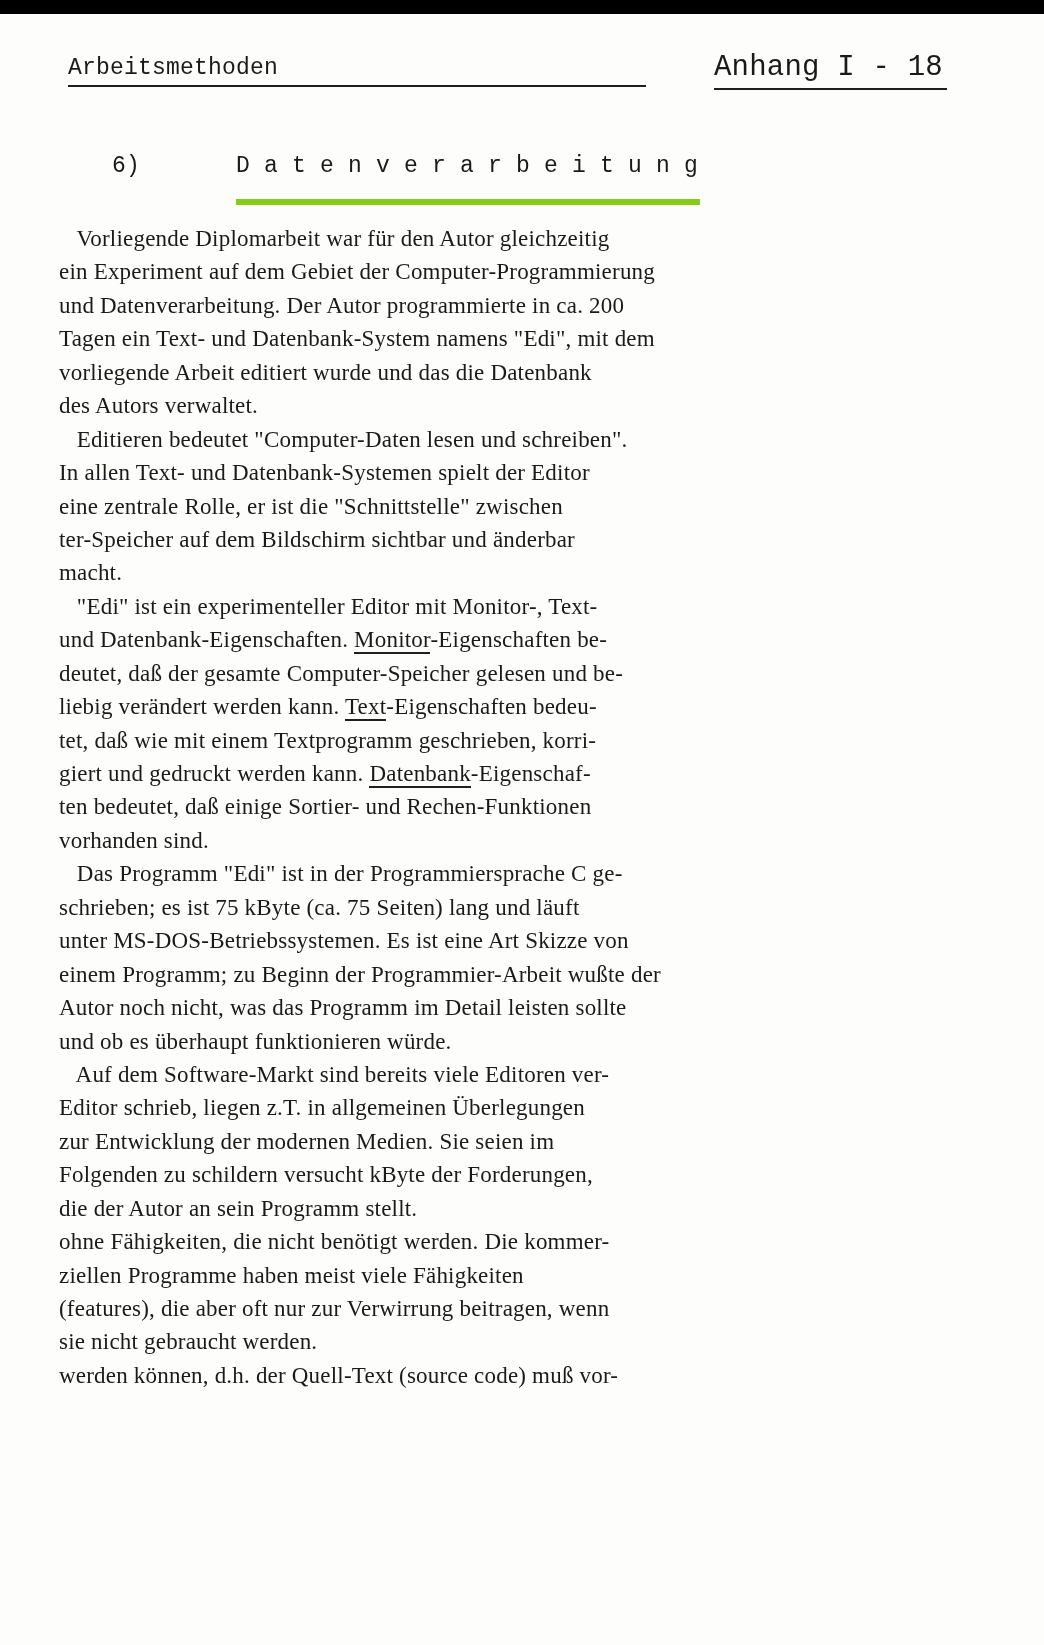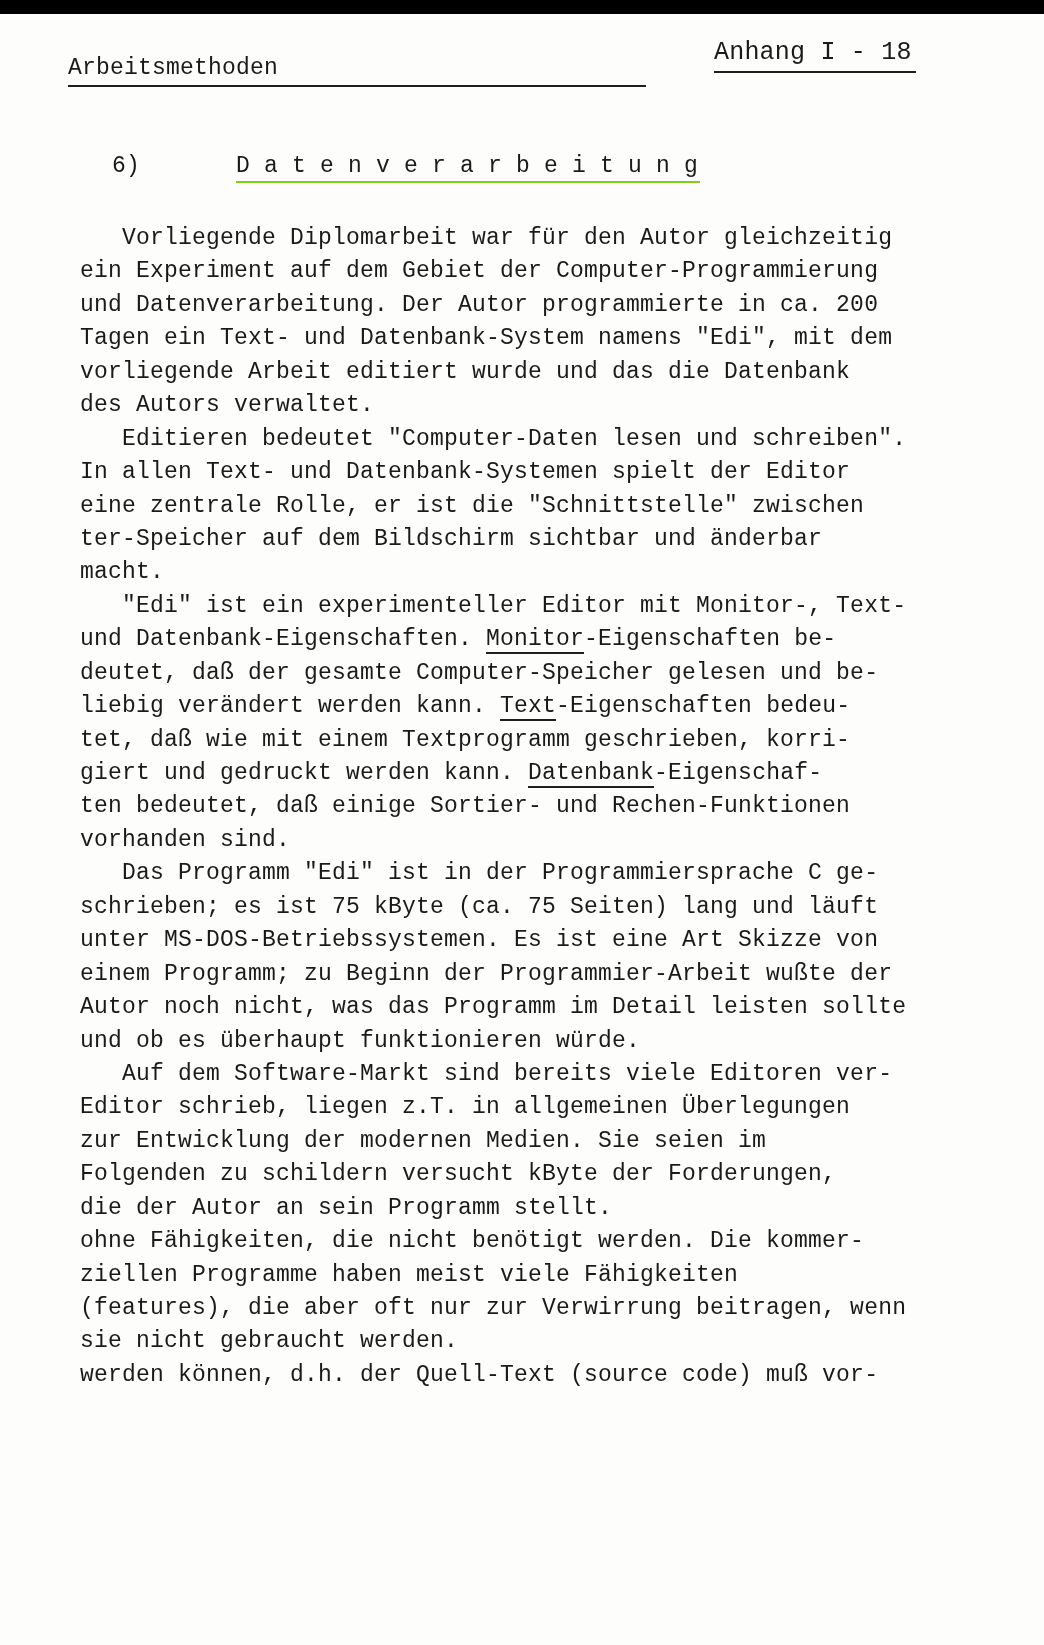--- a/index.html
+++ b/index.html
@@ -30,44 +30,45 @@
     white-space: pre;
   }
   .hdr-rule {
     position: absolute;
     left: 68px; top: 85px;
     width: 578px; height: 2px;
     background: #1f1f1f;
   }
   .hdr-right {
     position: absolute;
-    left: 714px; top: 38px;
-    font-size: 25px;
+    left: 714px; top: 51px;
+    font-size: 29px;
     white-space: pre;
     border-bottom: 2px solid #1f1f1f;
     padding: 0 4px 4px 0;
   }
   .heading-number {
     position: absolute;
     left: 112px; top: 153px;
     font-size: 23px;
     white-space: pre;
   }
   .heading-title {
     position: absolute;
     left: 236px; top: 153px;
     font-size: 23px;
     white-space: pre;
-    border-bottom: 2px solid #84cc16;
-    padding: 0 2px 2px 0;
+    border-bottom: 6px solid #84cc16;
+    padding: 0 2px 20px 0;
   }
   .body-lines {
     position: absolute;
-    left: 80px; top: 222px;
+    left: 59px; top: 222px;
     width: 905px;
+    font-family: Liberation Serif, serif;
   }
   .line {
     font-size: 23px;
     line-height: 33.45px;
     height: 33.45px;
     white-space: pre;
   }
   .u-inline {
     border-bottom: 2px solid #1f1f1f;
   }

